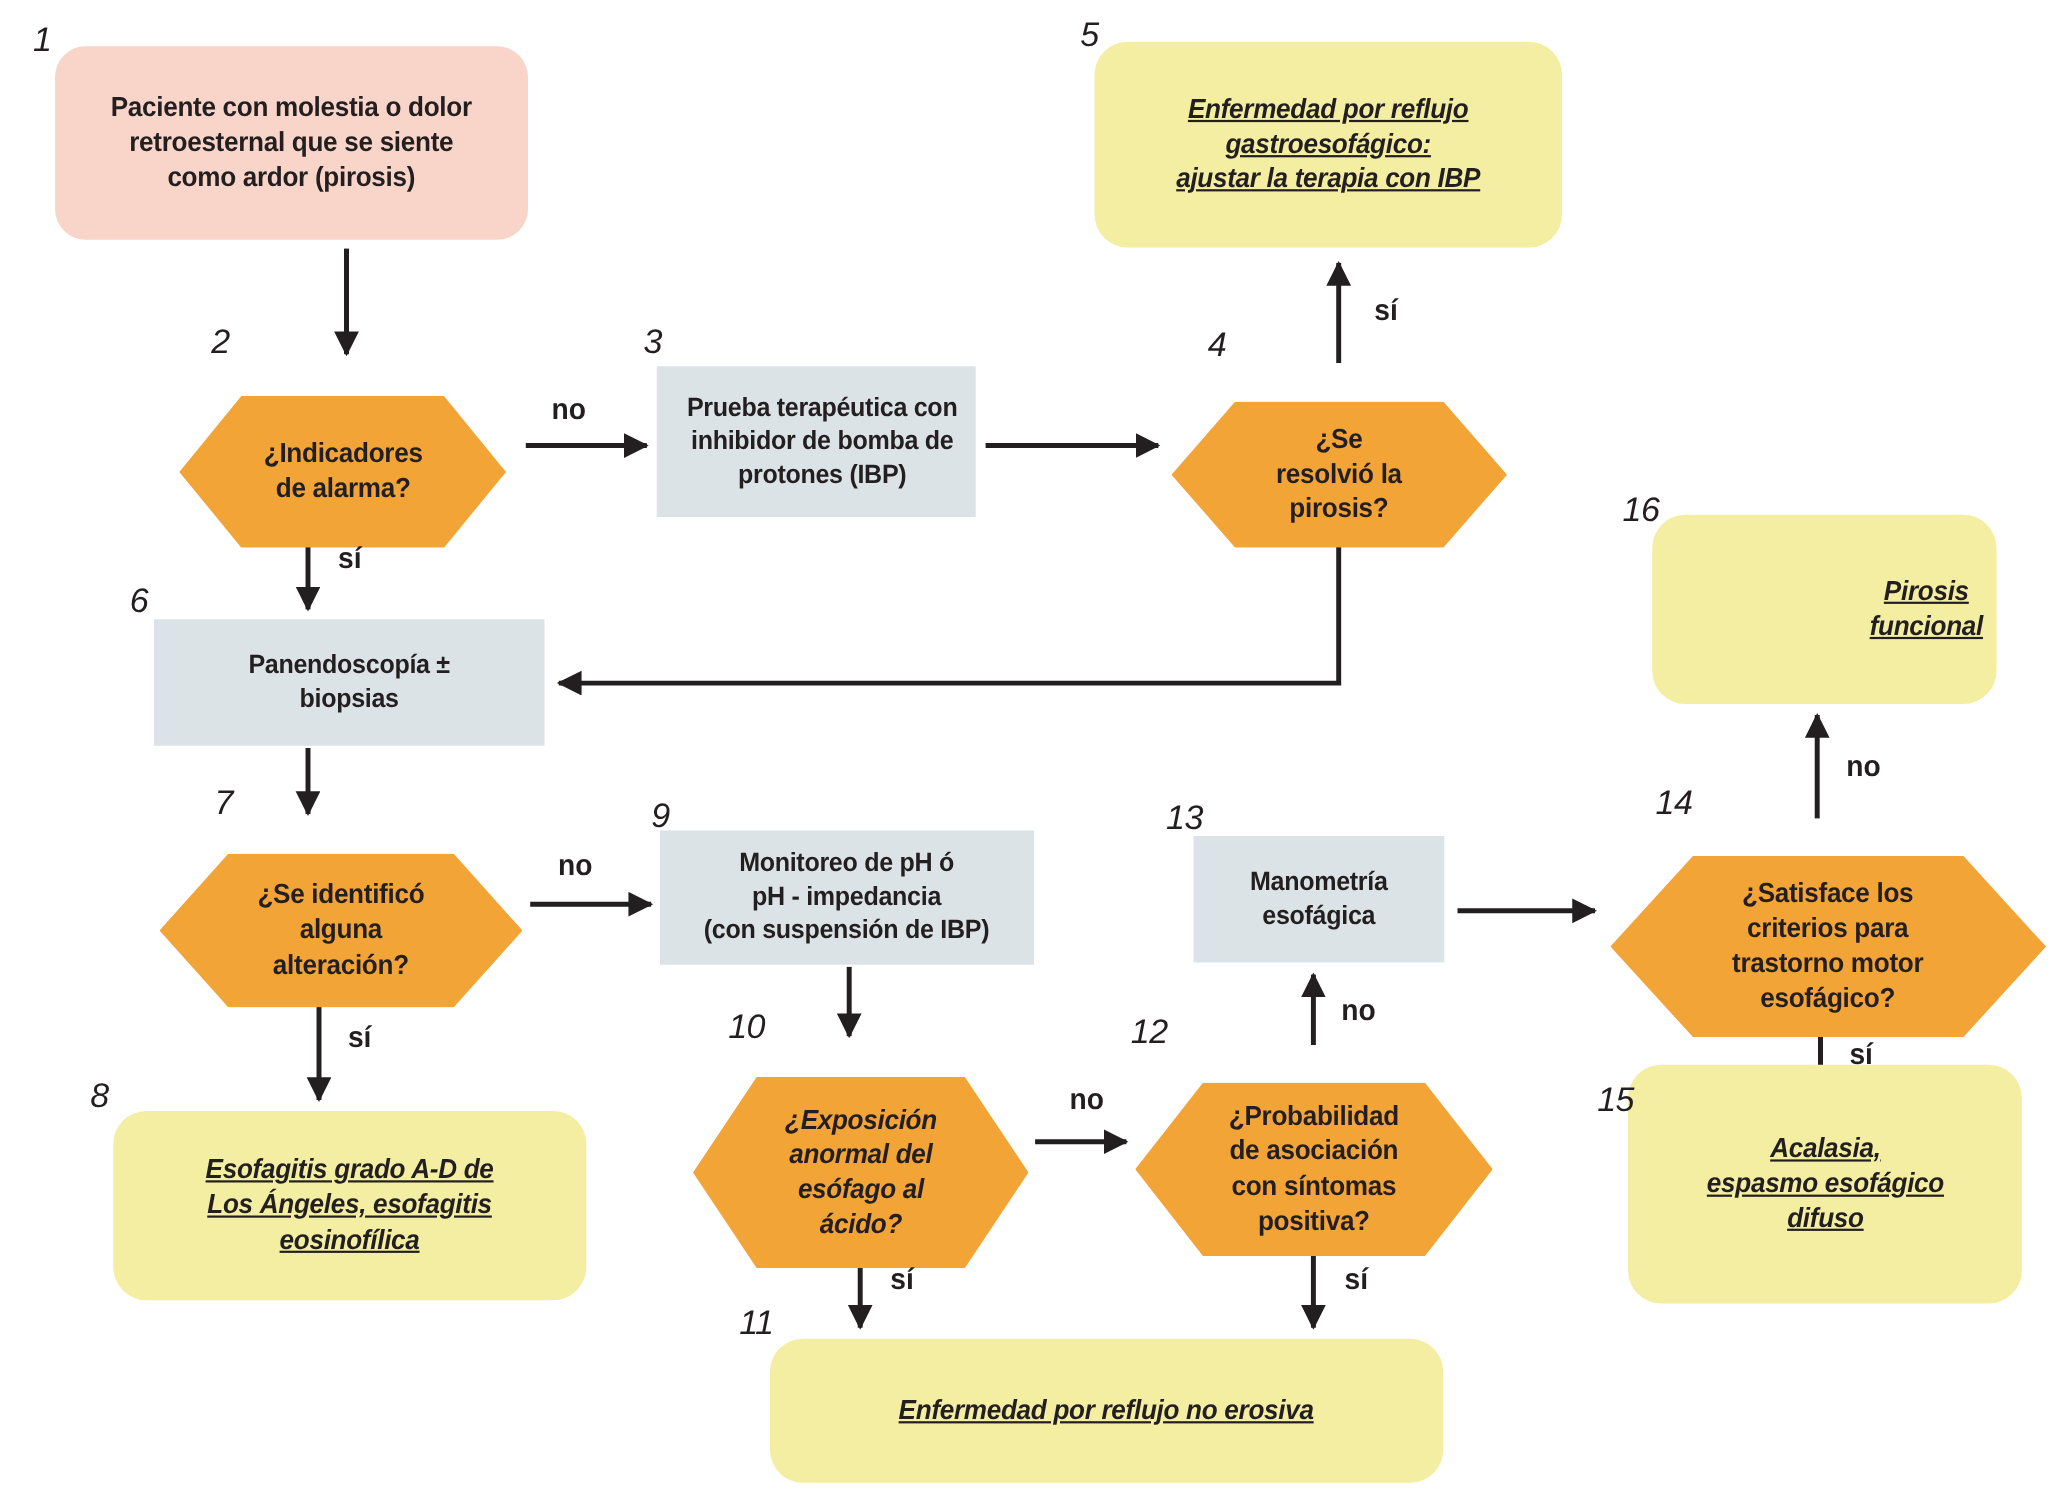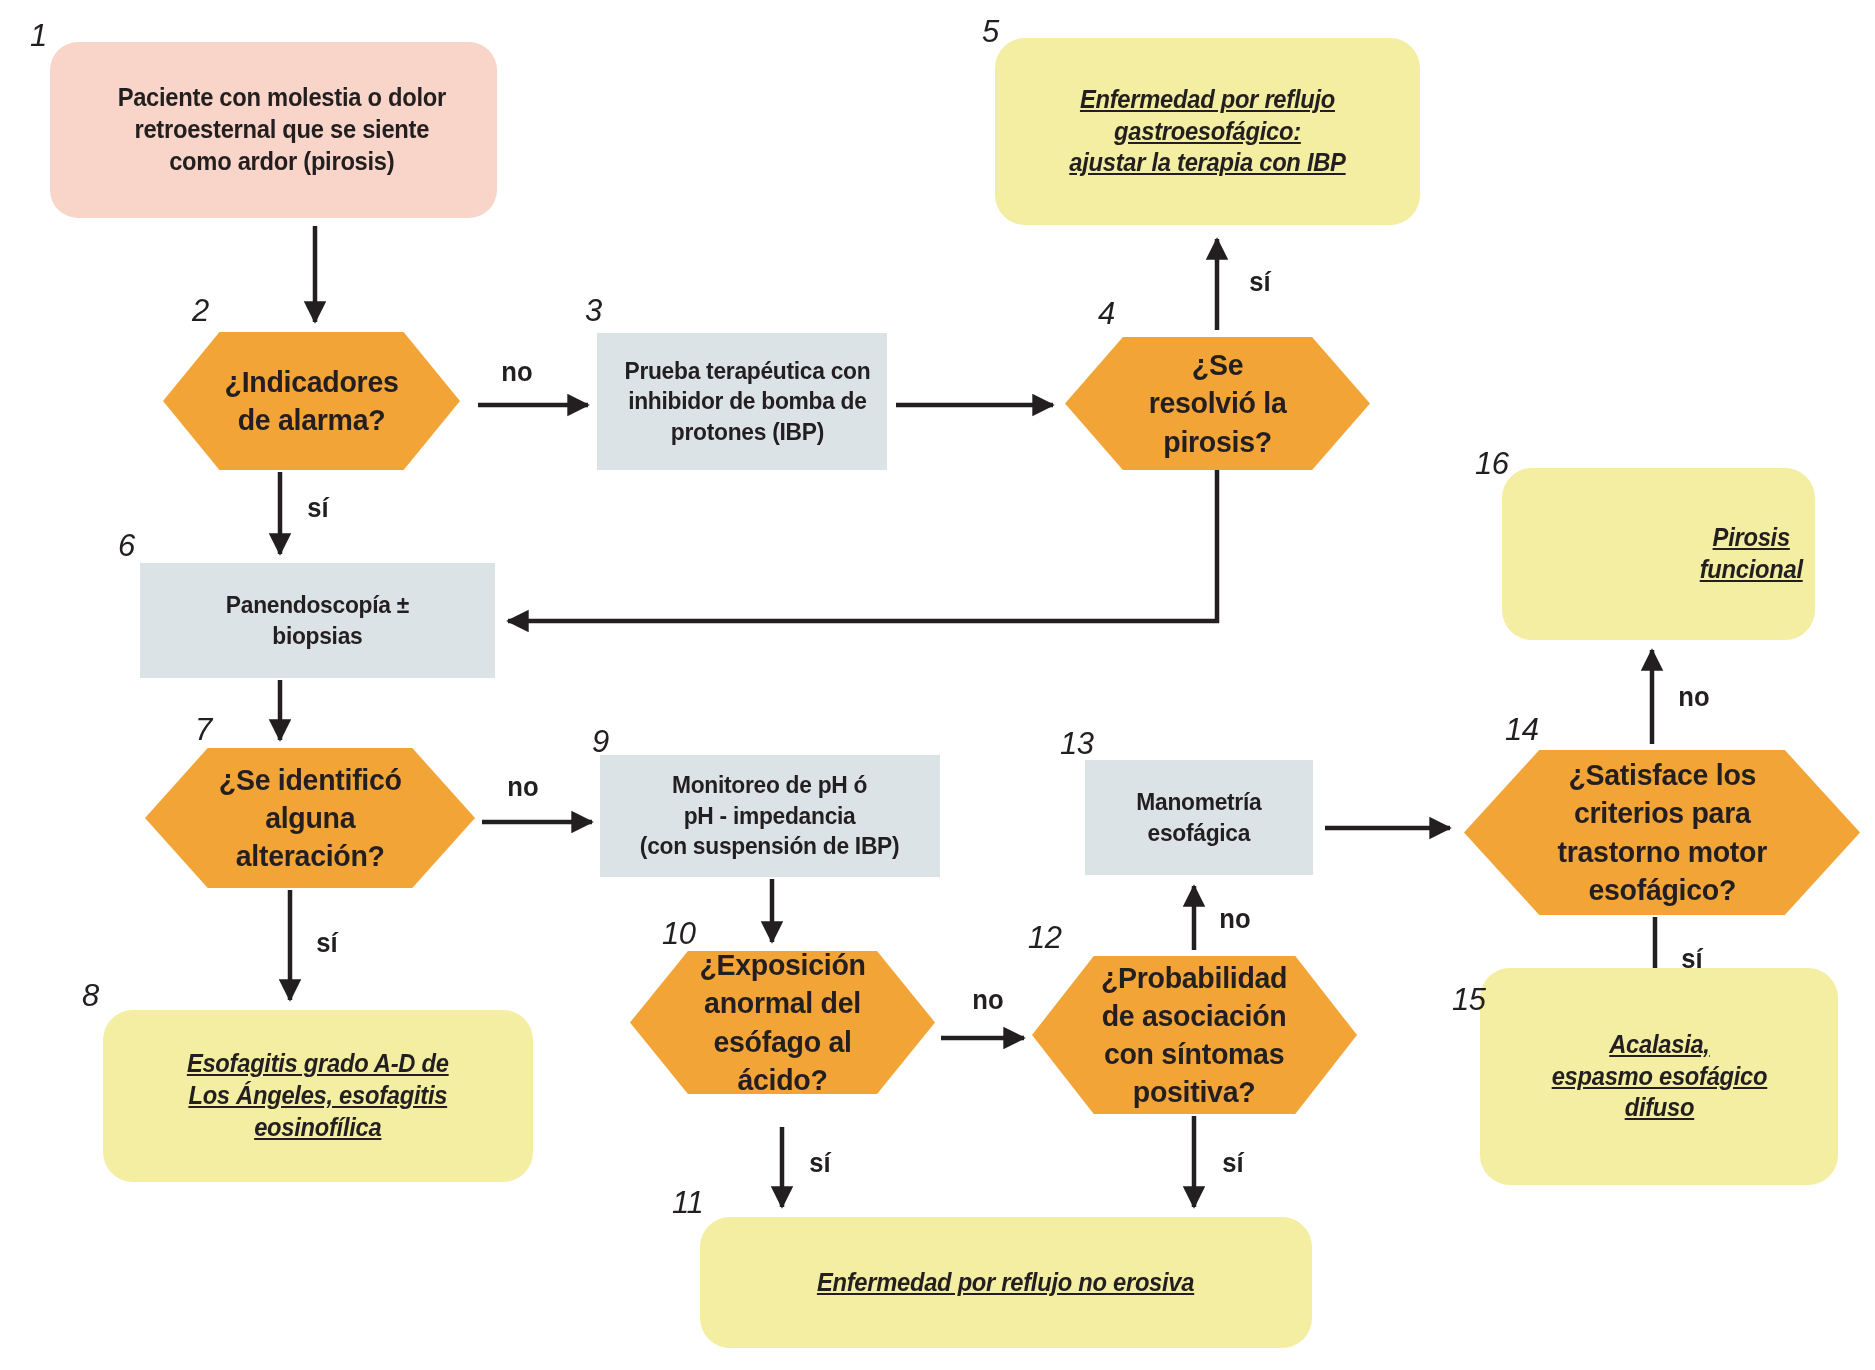--- a/index.html
+++ b/index.html
@@ -33,22 +33,23 @@
     white-space:pre-line;
     transform:scaleX(0.95);
     transform-origin:50% 50%;
     padding:0 10px;
   }
   .start{background:var(--start);border-radius:28px;font-size:25px;}
   .process{background:var(--process);font-size:24px;}
   .outcome{background:var(--outcome);border-radius:30px;font-size:25px;font-style:italic;text-decoration:underline;}
   .decision{
     background:var(--decision);
-    font-size:30px;
+    font-size:25px;
     clip-path:polygon(0% 50%,19% 0%,81% 0%,100% 50%,81% 100%,19% 100%);
+    margin-top:28px;
   }
   .num{
     position:absolute;
     font-style:italic;
     font-size:31px;
     font-weight:400;
     letter-spacing:-0.5px;
   }
   .elabel{
     position:absolute;
@@ -80,21 +81,21 @@
     <line x1="772" y1="879" x2="772" y2="942" marker-end="url(#ah)"></line>
     <line x1="941" y1="1038" x2="1024" y2="1038" marker-end="url(#ah)"></line>
     <line x1="782" y1="1127" x2="782" y2="1207" marker-end="url(#ah)"></line>
     <line x1="1194" y1="950" x2="1194" y2="886" marker-end="url(#ah)"></line>
     <line x1="1194" y1="1116" x2="1194" y2="1207" marker-end="url(#ah)"></line>
     <line x1="1325" y1="828" x2="1450" y2="828" marker-end="url(#ah)"></line>
     <line x1="1652" y1="744" x2="1652" y2="650" marker-end="url(#ah)"></line>
     <line x1="1655" y1="917" x2="1655" y2="1005" marker-end="url(#ah)"></line>
   </svg>
 
-  <div class="node start" style="left:50px;top:42px;width:430px;height:176px;padding-left:17px;">
+  <div class="node start" style="left:50px;top:42px;width:430px;height:176px;">
     <span class="txt">Paciente con molestia o dolor
 retroesternal que se siente
 como ardor (pirosis)</span>
   </div>
   <div class="node decision" style="left:163px;top:332px;width:297px;height:138px;">
     <span class="txt">¿Indicadores
 de alarma?</span>
   </div>
   <div class="node process" style="left:597px;top:333px;width:290px;height:137px;justify-content:flex-end;">
     <span class="txt">Prueba terapéutica con
@@ -123,21 +124,21 @@
   <div class="node outcome" style="left:103px;top:1010px;width:430px;height:172px;">
     <span class="txt">Esofagitis grado A-D de
 Los Ángeles, esofagitis
 eosinofílica</span>
   </div>
   <div class="node process" style="left:600px;top:755px;width:340px;height:122px;">
     <span class="txt">Monitoreo de pH ó
 pH - impedancia
 (con suspensión de IBP)</span>
   </div>
-  <div class="node decision" style="left:630px;top:951px;width:305px;height:143px;">
+  <div class="node decision" style="left:630px;top:951px;width:305px;height:174px;font-style:italic;">
     <span class="txt">¿Exposición
 anormal del
 esófago al
 ácido?</span>
   </div>
   <div class="node outcome" style="left:700px;top:1217px;width:612px;height:131px;">
     <span class="txt">Enfermedad por reflujo no erosiva</span>
   </div>
   <div class="node decision" style="left:1032px;top:956px;width:325px;height:158px;">
     <span class="txt">¿Probabilidad

